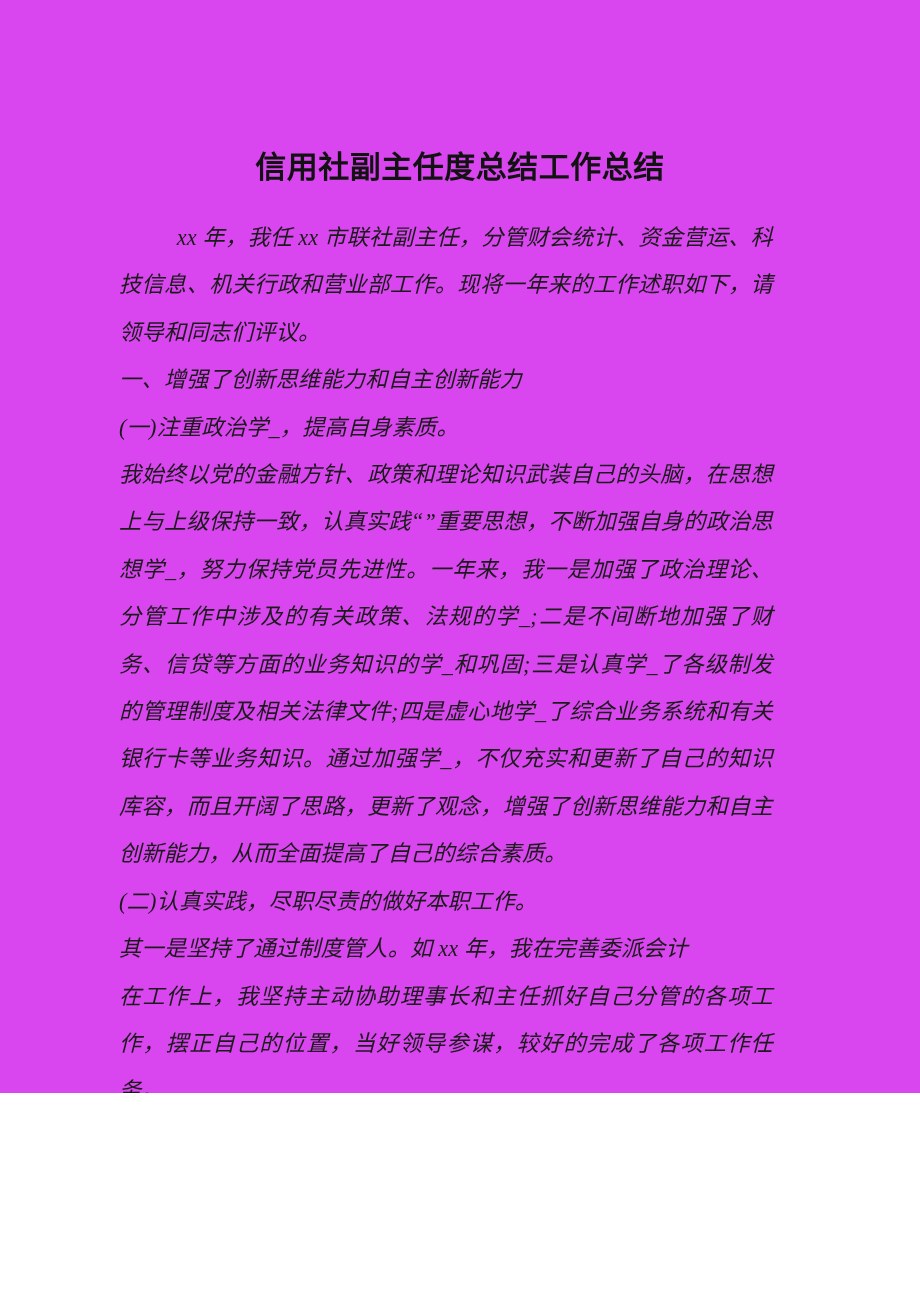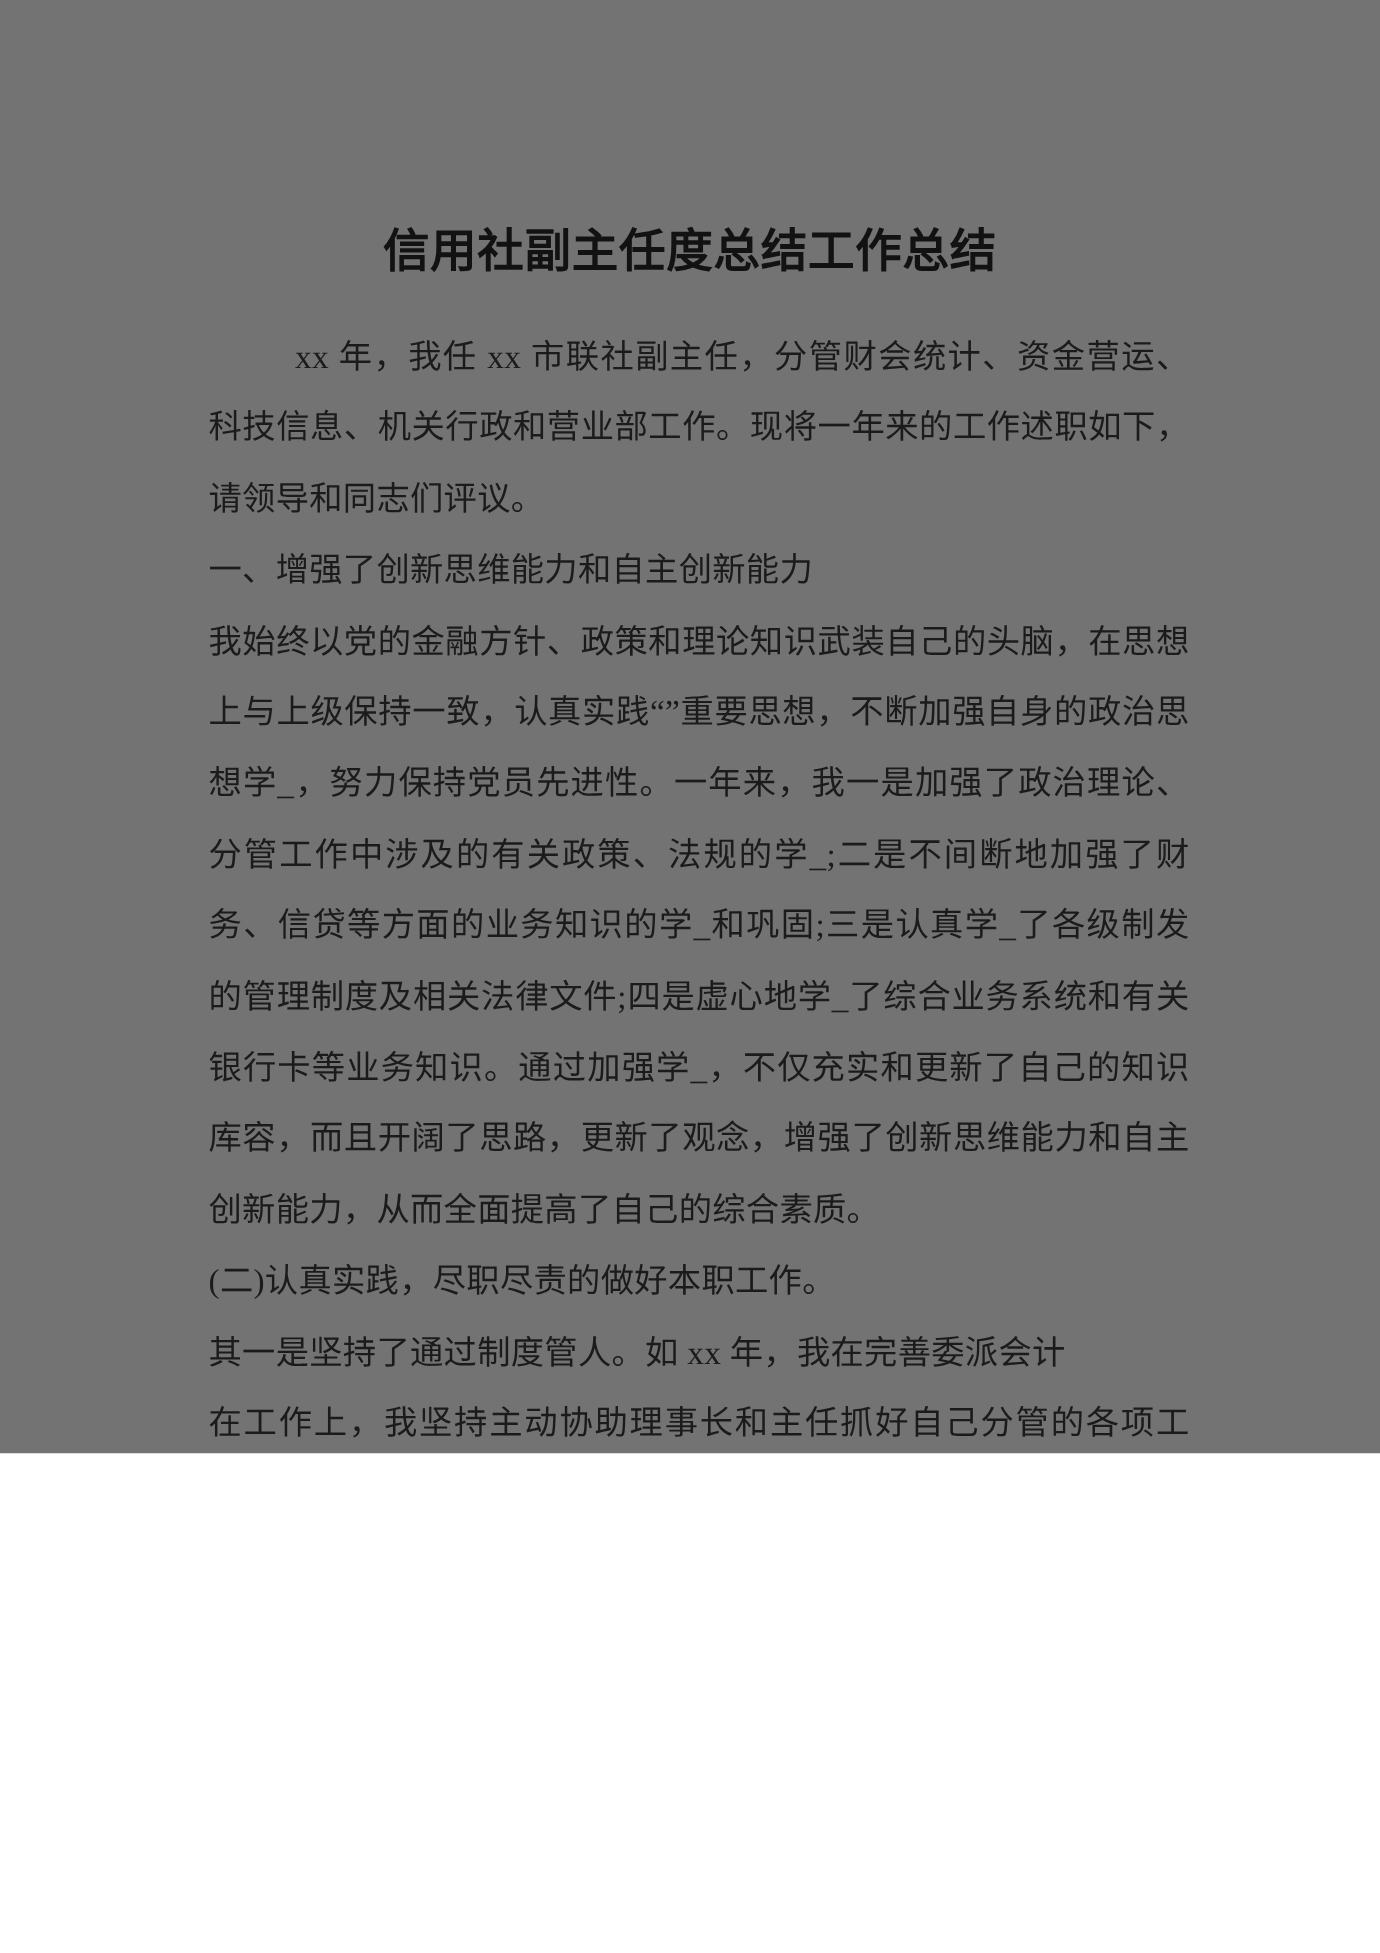--- a/index.html
+++ b/index.html
@@ -3,44 +3,45 @@
 <meta charset="utf-8">
 <style>
   html, body {
     margin: 0;
     padding: 0;
     background: #ffffff;
   }
   .page {
     position: relative;
     width: 920px;
-    height: 969px;
-    background: #737373;
+    height: 1093px;
+    background: #d946ef;
     margin: 0 auto;
     overflow: hidden;
     box-sizing: border-box;
   }
   .doc-title {
     position: absolute;
     left: 0;
     right: 0;
     top: 128px;
     text-align: center;
     font-family: "Liberation Sans", "DejaVu Sans", sans-serif;
     font-weight: 700;
     font-size: 31px;
     letter-spacing: 0.5px;
     color: #121212;
     line-height: 1.25;
   }
   .body-block {
     position: absolute;
-    left: 139px;
+    left: 119px;
     top: 214px;
     width: 654px;
+    font-style: italic;
   }
   .para {
     font-family: "Liberation Serif", "DejaVu Serif", serif;
     font-size: 22.2px;
     line-height: 47.4px;
     color: #1b1b1b;
     margin: 0;
     text-align: justify;
     text-justify: inter-ideograph;
     letter-spacing: 0.2px;
@@ -56,20 +57,21 @@
 <div class="page">
 
   <h1 class="doc-title">信用社副主任度总结工作总结</h1>
 
   <div class="body-block">
 
     <p class="para indent">xx 年，我任 xx 市联社副主任，分管财会统计、资金营运、科技信息、机关行政和营业部工作。现将一年来的工作述职如下，请领导和同志们评议。</p>
 
     <p class="para">一、增强了创新思维能力和自主创新能力</p>
 
+    <p class="para">(一)注重政治学_，提高自身素质。</p>
 
     <p class="para">我始终以党的金融方针、政策和理论知识武装自己的头脑，在思想上与上级保持一致，认真实践“”重要思想，不断加强自身的政治思想学_，努力保持党员先进性。一年来，我一是加强了政治理论、分管工作中涉及的有关政策、法规的学_;二是不间断地加强了财务、信贷等方面的业务知识的学_和巩固;三是认真学_了各级制发的管理制度及相关法律文件;四是虚心地学_了综合业务系统和有关银行卡等业务知识。通过加强学_，不仅充实和更新了自己的知识库容，而且开阔了思路，更新了观念，增强了创新思维能力和自主创新能力，从而全面提高了自己的综合素质。</p>
 
     <p class="para">(二)认真实践，尽职尽责的做好本职工作。</p>
 
     <p class="para">其一是坚持了通过制度管人。如 xx 年，我在完善委派会计</p>
 
     <p class="para">在工作上，我坚持主动协助理事长和主任抓好自己分管的各项工作，摆正自己的位置，当好领导参谋，较好的完成了各项工作任务。</p>
 
   </div>

